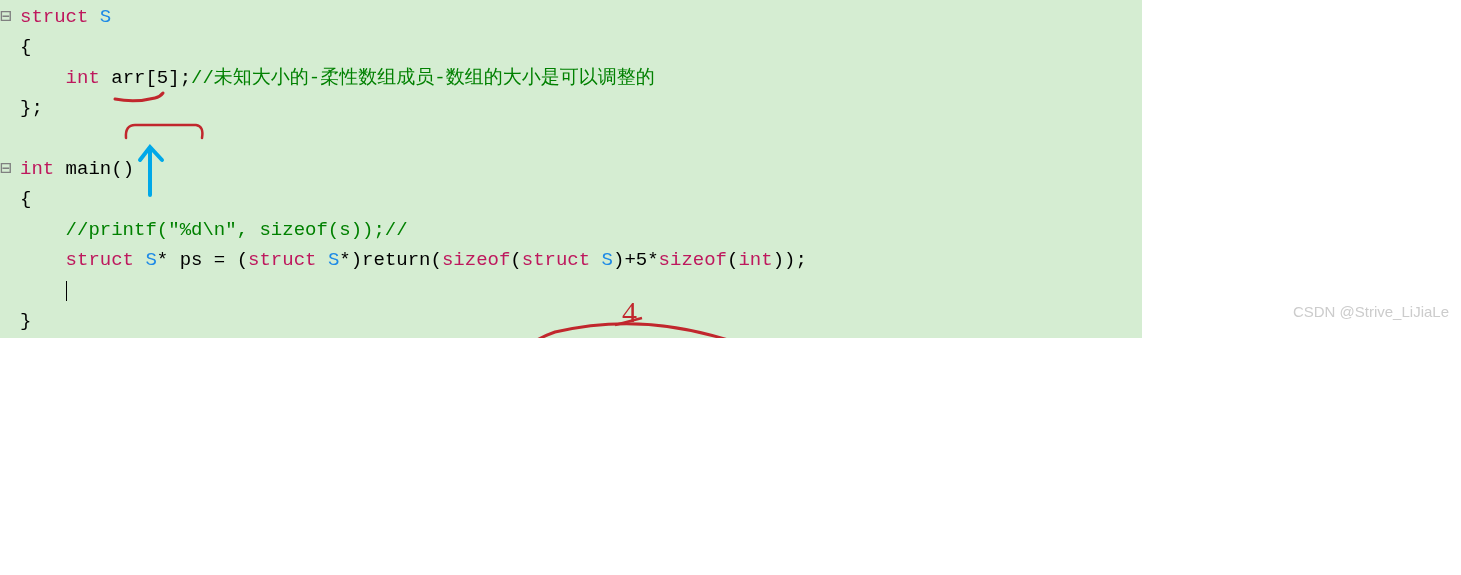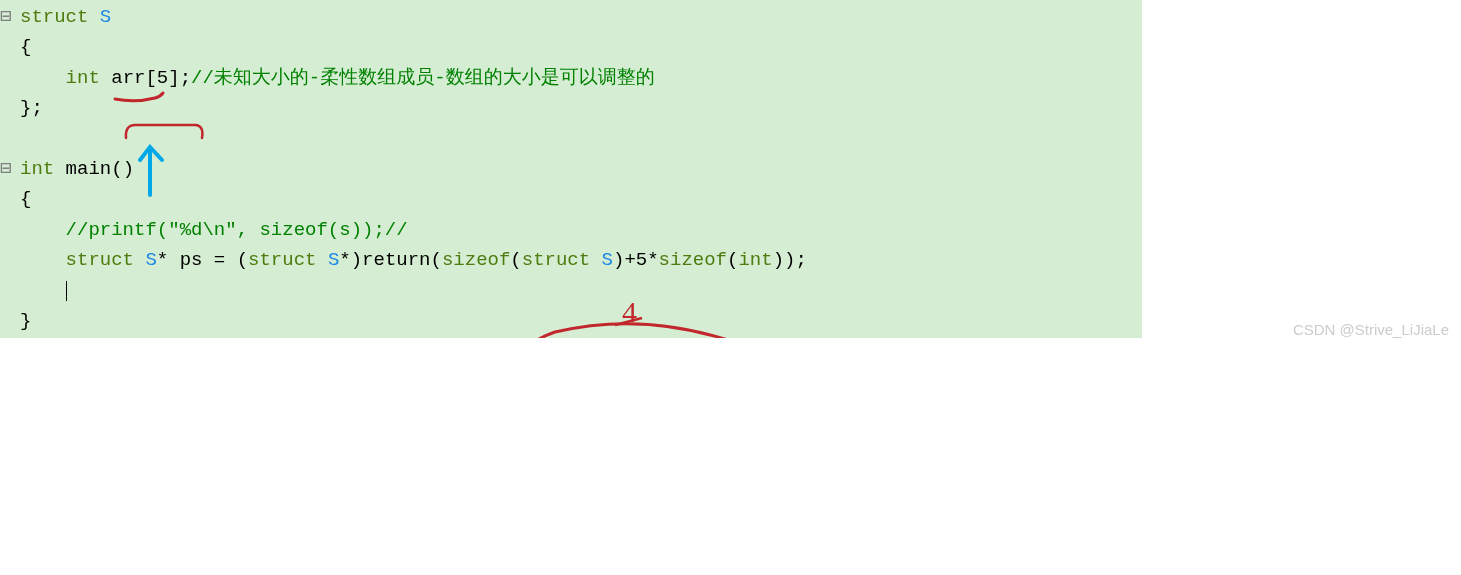--- a/index.html
+++ b/index.html
@@ -15,21 +15,21 @@
     background: #d5edd2;
     padding: 2px 0 2px 2px;
     width: 1140px;
     position: relative;
     line-height: 1.6;
   }
   .line {
     white-space: pre;
     padding-left: 18px;
   }
-  .kw { color: #4d7c0f; }
+  .kw { color: #be185d; }
   .type { color: #1e8ae6; }
   .comment { color: #008000; }
   .cursor {
     display: inline-block;
     width: 1px;
     height: 20px;
     background: #000;
     vertical-align: middle;
   }
   .collapse-mark {
@@ -40,21 +40,21 @@
   .annotations {
     position: absolute;
     top: 0;
     left: 0;
     width: 1461px;
     height: 575px;
     pointer-events: none;
   }
   .watermark {
     position: absolute;
-    bottom: 0;
+    bottom: 18px;
     right: 12px;
     color: #cccccc;
     font-family: Arial, sans-serif;
     font-size: 15px;
   }
 </style>
 </head>
 <body>
 
 <div class="code-block">

